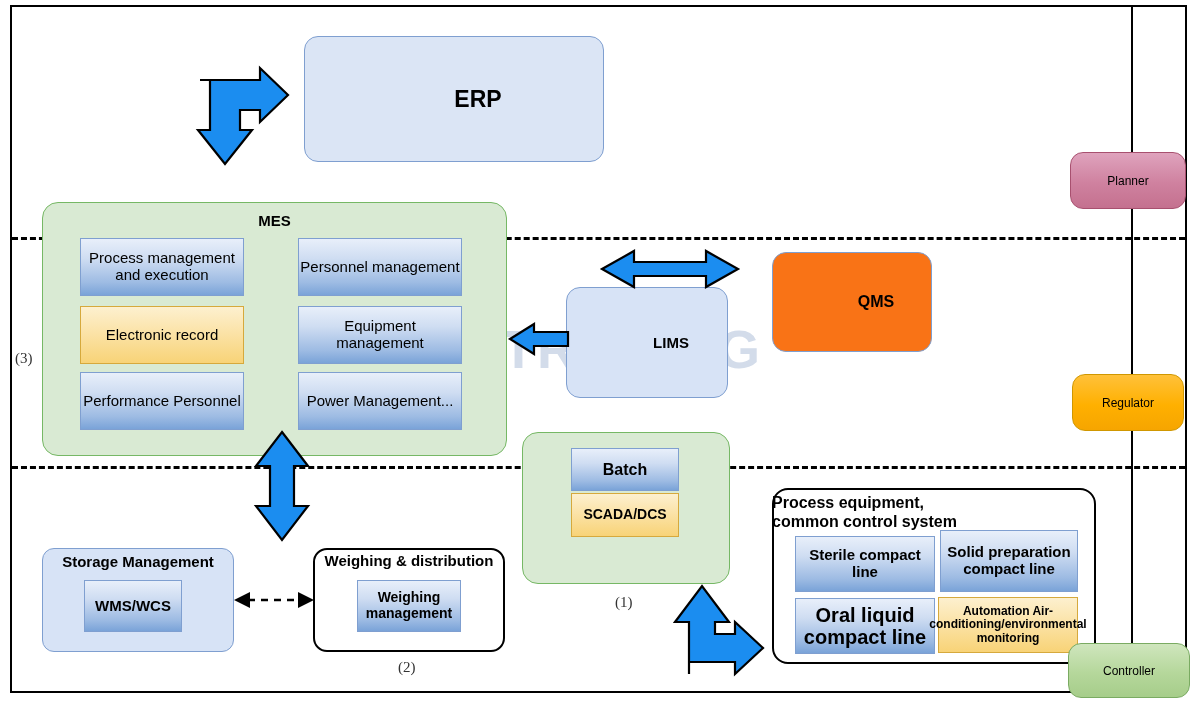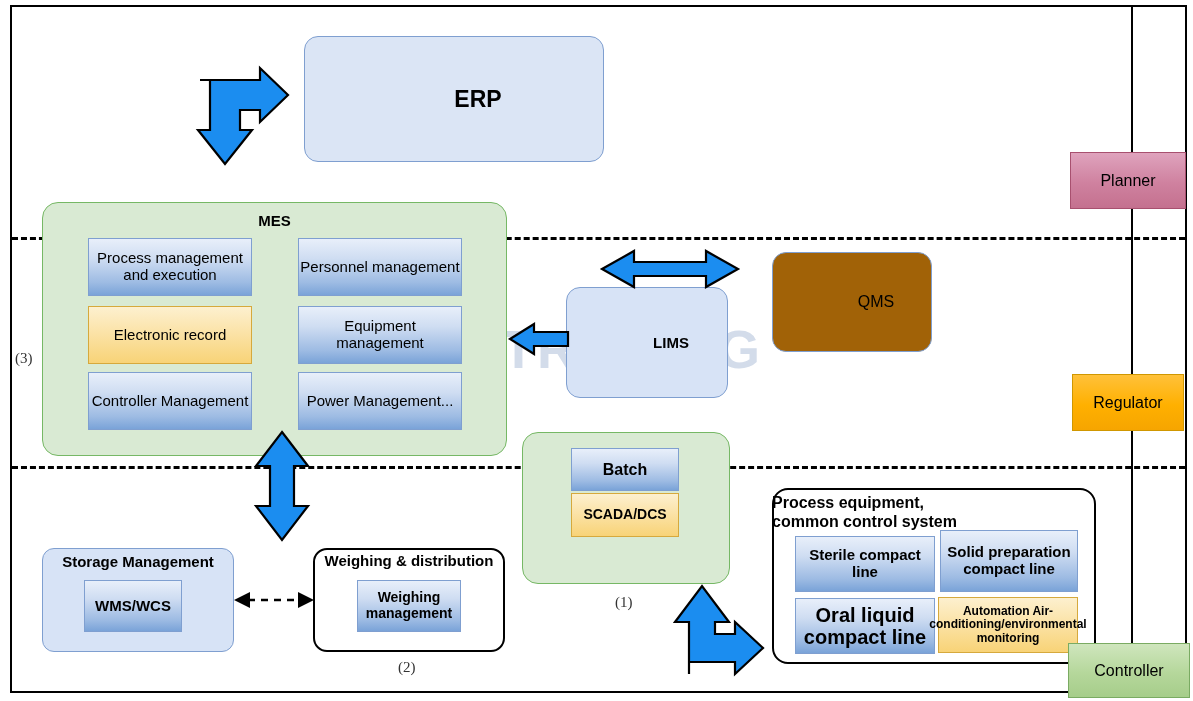--- a/index.html
+++ b/index.html
@@ -17,40 +17,40 @@
   .wm-text{position:absolute;left:104px;top:18px;font-size:54px;font-weight:bold;letter-spacing:2px;color:#d3dcea;font-family:"Liberation Sans",sans-serif;}
   .wm-mark{position:absolute;left:6px;top:6px;width:92px;height:86px;}
 
   
   .rbox{position:absolute;box-sizing:border-box;display:flex;align-items:center;justify-content:center;text-align:center;padding-left:48px;}
 
   .erp{left:304px;top:36px;width:300px;height:126px;border:1.5px solid #7f9fd0;border-radius:14px;
        background:#dbe5f5;font-size:23px;font-weight:bold;color:#000;}
 
   .qms{left:772px;top:252px;width:160px;height:100px;border:1.5px solid #7f9fd0;border-radius:14px;
-       background:#a16207;font-size:16px;font-weight:normal;color:#000;}
+       background:#f97316;font-size:16px;font-weight:bold;color:#000;}
 
   .lims{left:566px;top:287px;width:162px;height:111px;border:1.5px solid #7f9fd0;border-radius:14px;
        background:#d7e3f6;font-size:15px;font-weight:bold;color:#000;}
 
   
   .green-box{position:absolute;box-sizing:border-box;background:#d9ead3;border:1.5px solid #76b865;border-radius:16px;margin-top:11px;}
   .mes{left:42px;top:191px;width:465px;height:254px;}
   .batchwrap{left:522px;top:421px;width:208px;height:152px;}
 
   .mes-title{position:absolute;left:0;top:9px;width:100%;text-align:center;font-size:15px;font-weight:bold;color:#000;}
 
   
   .tile{position:absolute;box-sizing:border-box;display:flex;align-items:center;justify-content:center;text-align:center;
         border:1px solid #7f9fd0;line-height:1.12;color:#000;
         background:linear-gradient(to bottom,#e8effa 0%,#cfddf2 35%,#9dbbe3 78%,#7aa3d8 100%);}
   .tile-amber{background:linear-gradient(to bottom,#fdf0cf 0%,#fbe3a8 45%,#f8d377 100%);border:1px solid #d6a93c;}
 
   .mes-tile{width:164px;height:58px;font-size:15px;}
-  .mes-c1{left:88px;}
+  .mes-c1{left:80px;}
   .mes-c2{left:298px;}
   .mes-r1{top:238px;}
   .mes-r2{top:306px;}
   .mes-r3{top:372px;}
 
   .batch{left:571px;top:448px;width:108px;height:43px;font-size:16px;font-weight:bold;}
   .scada{left:571px;top:493px;width:108px;height:44px;font-size:14px;font-weight:bold;}
 
   
   .storage{left:42px;top:548px;width:192px;height:104px;border:1.5px solid #7f9fd0;border-radius:12px;background:#d7e3f6;}
@@ -65,21 +65,21 @@
   
   .proc{left:772px;top:488px;width:324px;height:176px;border:2.5px solid #000;border-radius:16px;background:#fff;}
   .proc-title{position:absolute;left:772px;top:493px;width:324px;text-align:left;font-size:16px;font-weight:bold;color:#000;line-height:1.2;}
   .pe-sterile{left:795px;top:536px;width:140px;height:56px;font-size:15px;font-weight:bold;}
   .pe-solid{left:940px;top:530px;width:138px;height:62px;font-size:15px;font-weight:bold;}
   .pe-oral{left:795px;top:598px;width:140px;height:56px;font-size:20px;font-weight:bold;}
   .pe-auto{left:938px;top:597px;width:140px;height:56px;font-size:12px;font-weight:bold;}
 
   
   .role{position:absolute;box-sizing:border-box;display:flex;align-items:center;justify-content:center;
-        border-radius:0;font-size:16px;color:#000;}
+        border-radius:13px;font-size:12px;color:#000;}
   .planner{left:1070px;top:152px;width:116px;height:57px;border:1.5px solid #a8506f;
            background:linear-gradient(to bottom,#dfa3bd 0%,#cf819f 55%,#c4718f 100%);}
   .regulator{left:1072px;top:374px;width:112px;height:57px;border:1.5px solid #d09700;
              background:linear-gradient(to bottom,#ffc13a 0%,#ffb000 55%,#f6a500 100%);}
   .controller{left:1068px;top:643px;width:122px;height:55px;border:1.5px solid #7aab62;
               background:linear-gradient(to bottom,#cfe6bd 0%,#b5d79b 55%,#a6cd8a 100%);}
 
   
   .reflabel{position:absolute;font-size:15px;color:#333;font-family:"Liberation Serif",serif;}
 
@@ -113,21 +113,21 @@
     <path class="ar" d="M4,12 L64,12 L64,0 L92,27 L64,54 L64,42 L44,42 L44,62 L56,62 L29,96 L2,62 L14,62 L14,12 Z"></path>
   </svg>
 
   <div class="green-box mes">
     <div class="mes-title">MES</div>
   </div>
   <div class="tile mes-tile mes-c1 mes-r1">Process management and execution</div>
   <div class="tile mes-tile mes-c2 mes-r1">Personnel management</div>
   <div class="tile tile-amber mes-tile mes-c1 mes-r2">Electronic record</div>
   <div class="tile mes-tile mes-c2 mes-r2">Equipment management</div>
-  <div class="tile mes-tile mes-c1 mes-r3">Controller Management</div>
+  <div class="tile mes-tile mes-c1 mes-r3">Performance Personnel</div>
   <div class="tile mes-tile mes-c2 mes-r3">Power Management...</div>
 
   <svg class="arrow" style="left:252px;top:430px;width:60px;height:112px" viewBox="0 0 60 112">
     <path class="ar" d="M30,2 L56,36 L42,36 L42,76 L56,76 L30,110 L4,76 L18,76 L18,36 L4,36 Z"></path>
   </svg>
 
   <div class="rbox qms">QMS</div>
   <div class="rbox lims">LIMS</div>
 
   <svg class="arrow" style="left:600px;top:249px;width:140px;height:40px" viewBox="0 0 140 40">

